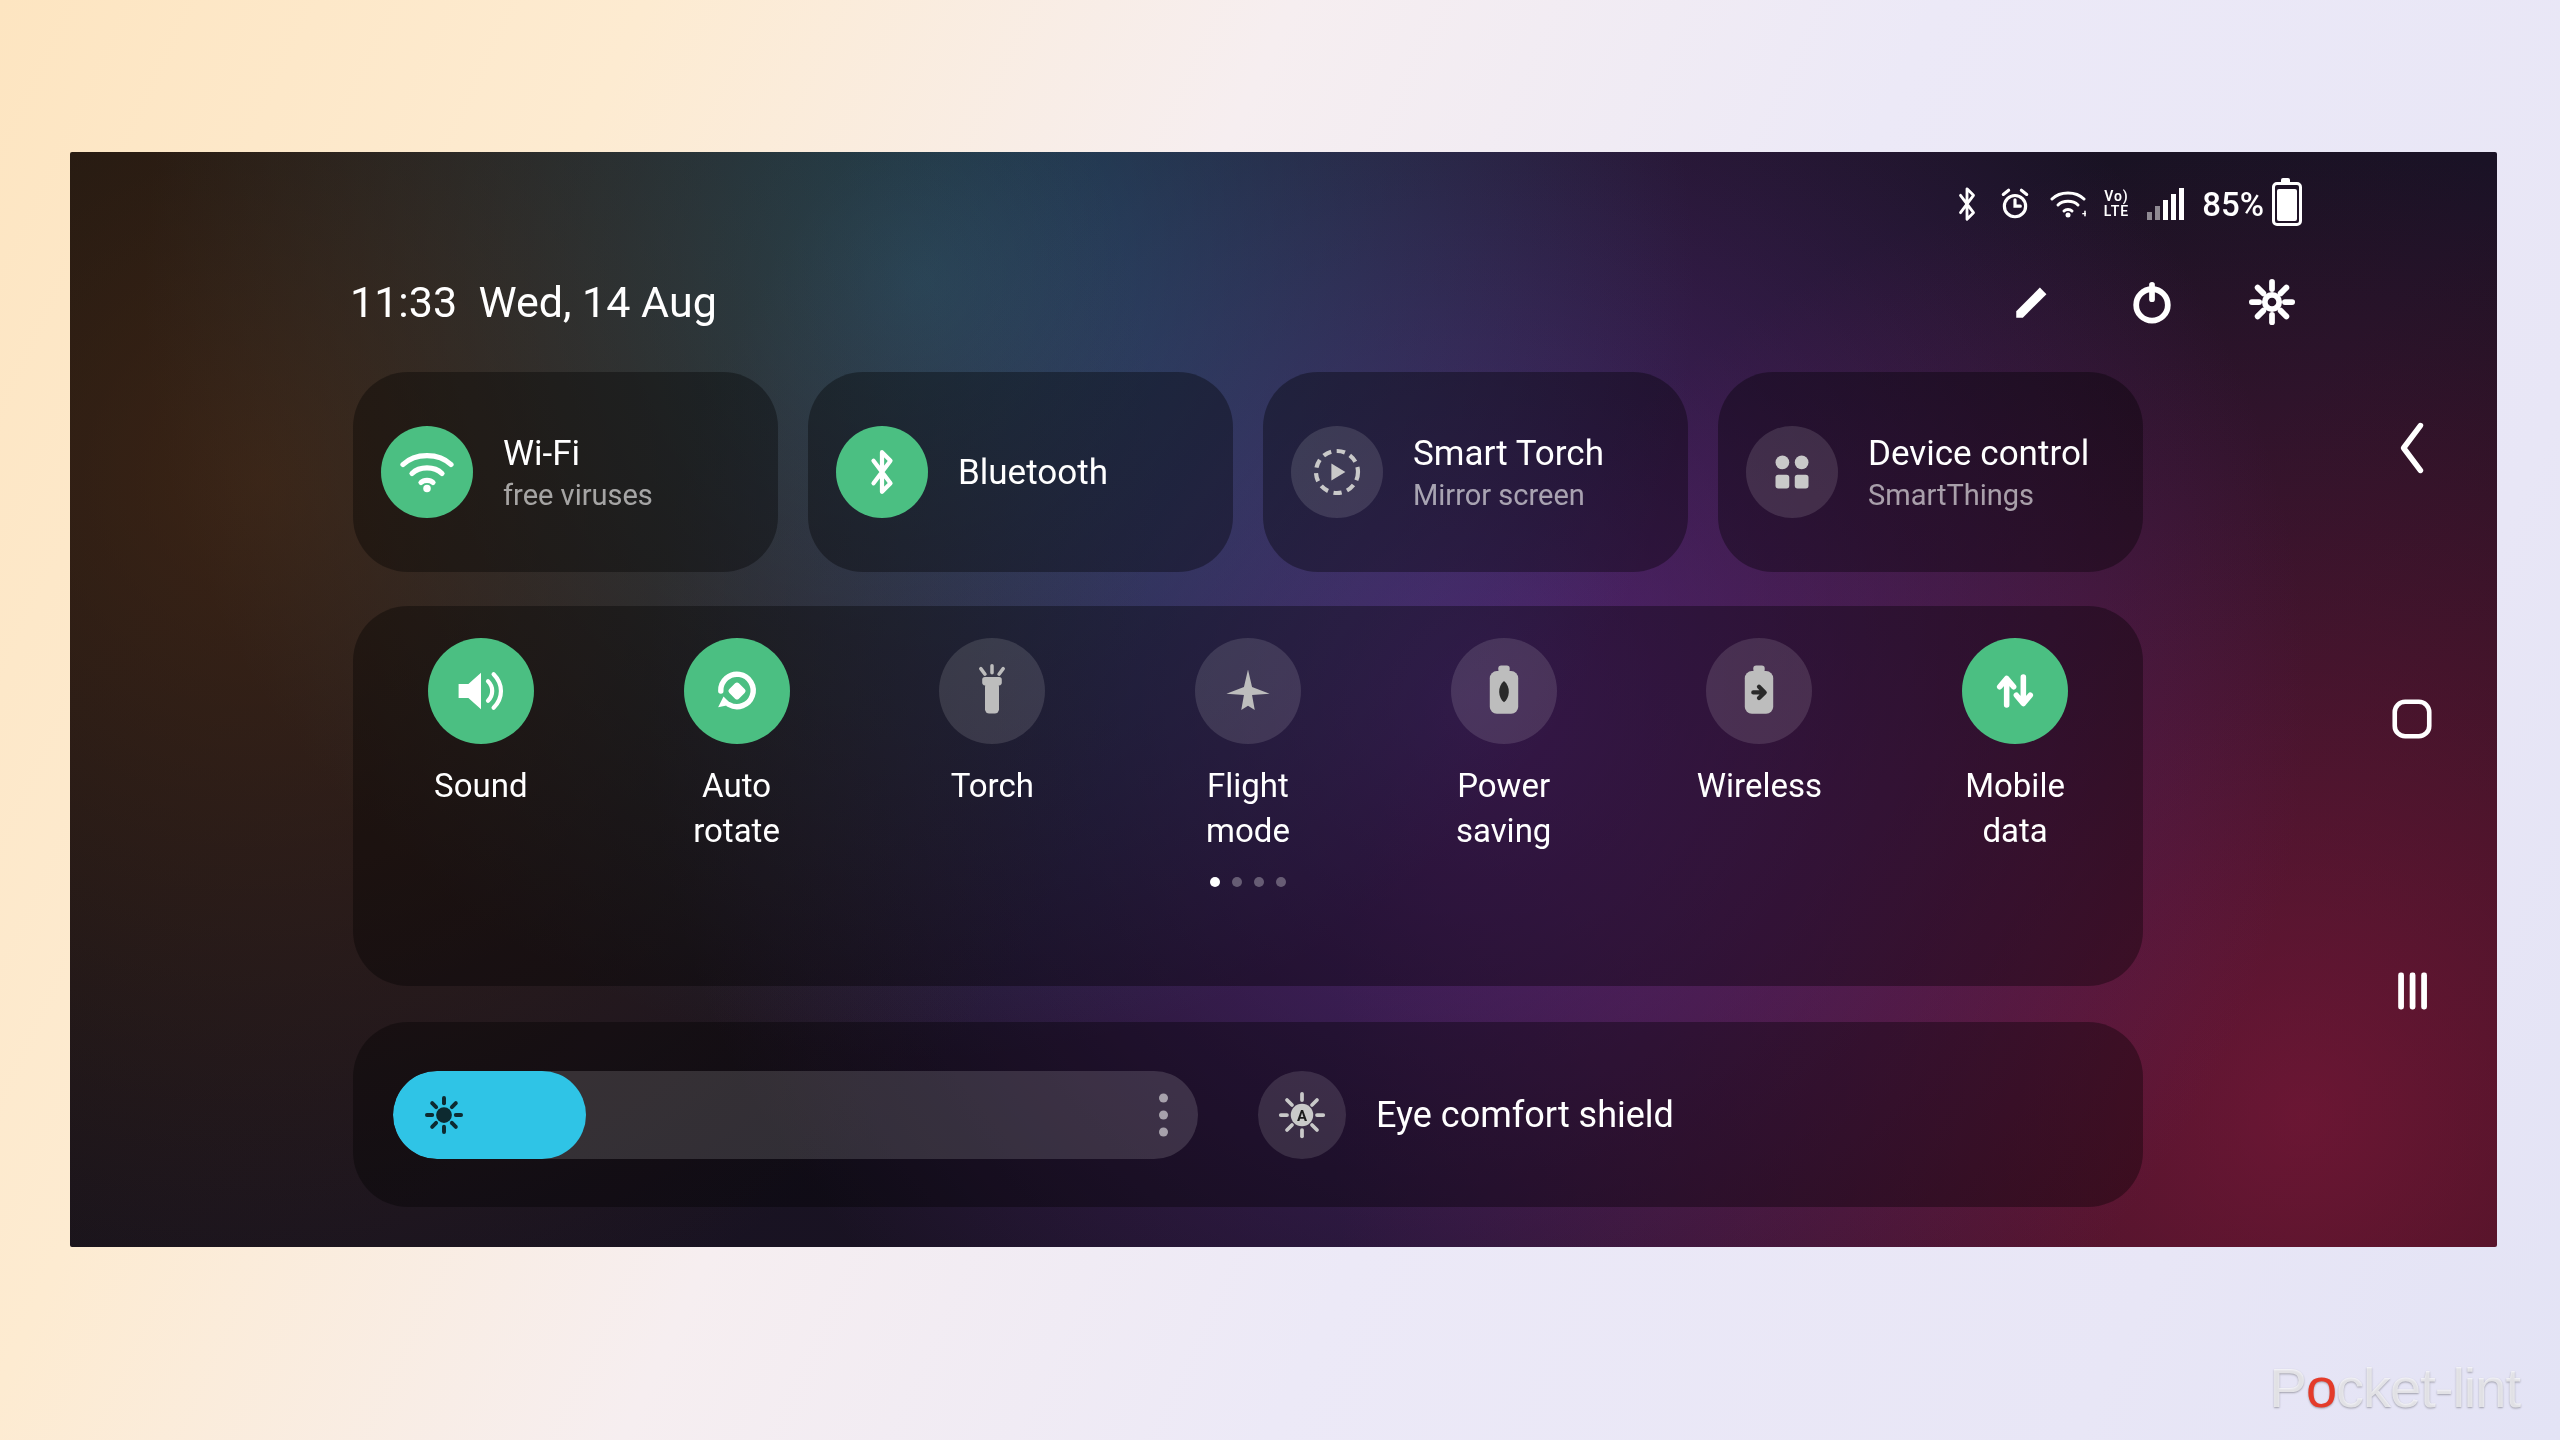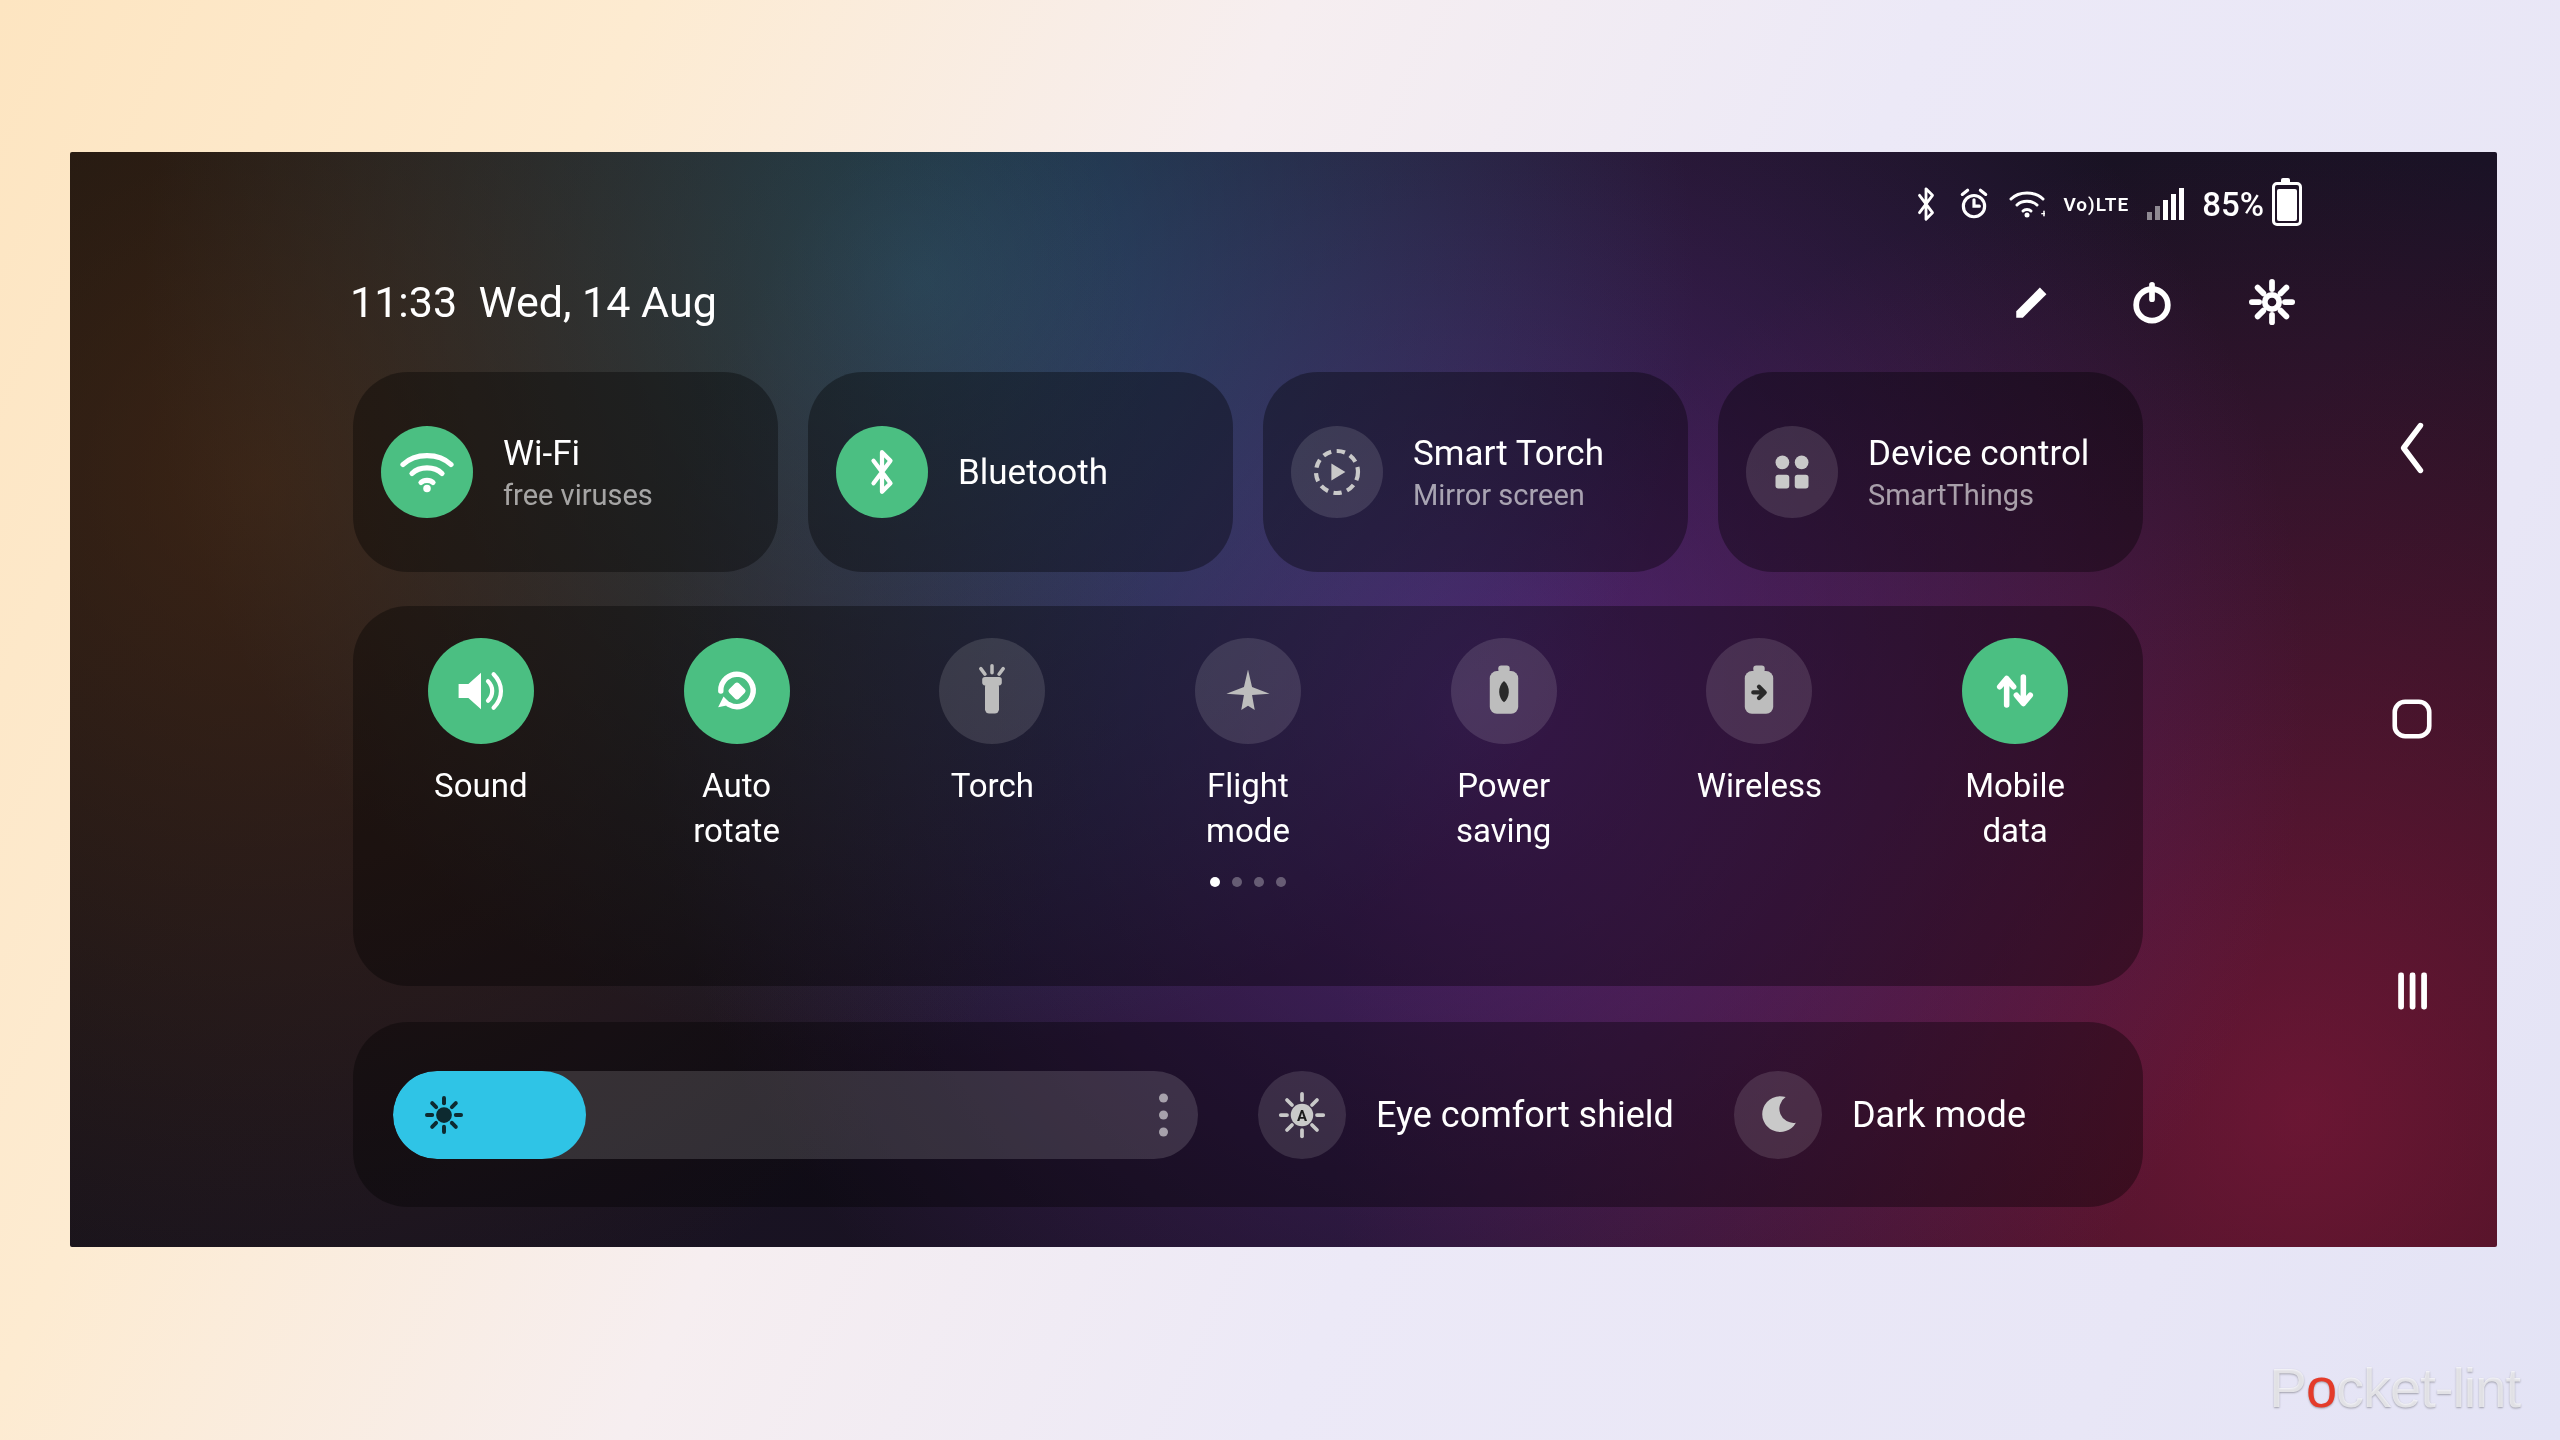--- a/index.html
+++ b/index.html
@@ -36,23 +36,23 @@
     right: 195px;
     display: flex;
     align-items: center;
     gap: 18px;
     font-size: 33px;
     font-weight: 500;
   }
   .status-row .icn { display: inline-flex; align-items: center; justify-content: center; }
   .vo-lte {
     display: flex;
-    flex-direction: row;
+    flex-direction: column;
     align-items: center;
-    font-size: 19px;
+    font-size: 14px;
     line-height: 15px;
     letter-spacing: 1px;
     font-weight: 600;
   }
   .bars { display: inline-flex; align-items: flex-end; gap: 3px; }
   .bars i { width: 5px; background: #fff; display: block; opacity: 0.5; }
   .bars i.on { opacity: 1; }
   .batt-wrap { display: inline-flex; align-items: center; gap: 8px; }
   .batt { width: 24px; height: 38px; border: 3px solid #fff; border-radius: 5px; position: relative; }
   .batt::before { content:""; position:absolute; top:-7px; left:6px; width:9px; height:4px; background:#fff; border-radius:2px 2px 0 0;}
@@ -422,28 +422,20 @@
                 <path d="M32 20 H37"></path>
                 <path d="M8 8 L12 12"></path>
                 <path d="M28 28 L32 32"></path>
                 <path d="M32 8 L28 12"></path>
                 <path d="M12 28 L8 32"></path>
               </g>
             </svg>
           </div>
     <div class="label">Eye comfort shield</div>
         </div>
-        <div class="inline-toggle">
-    <div class="circ off">
-            <svg width="46" height="46" viewBox="0 0 36 36">
-              <path d="M24 4 A14 14 0 1 0 32 24 A11 11 0 0 1 24 4 Z" fill="#c9c9c9"></path>
-            </svg>
-          </div>
-    <div class="label">Dark mode</div>
-        </div>
       </div>
   </div>
 
   <div class="nav-rail">
     <div class="nav-btn">
       <svg width="36" height="56" viewBox="0 0 24 40">
           <path d="M18 4 L6 20 L18 36" stroke="#fff" stroke-width="4" fill="none" stroke-linecap="round" stroke-linejoin="round"></path>
         </svg>
     </div>
     <div class="nav-btn">

